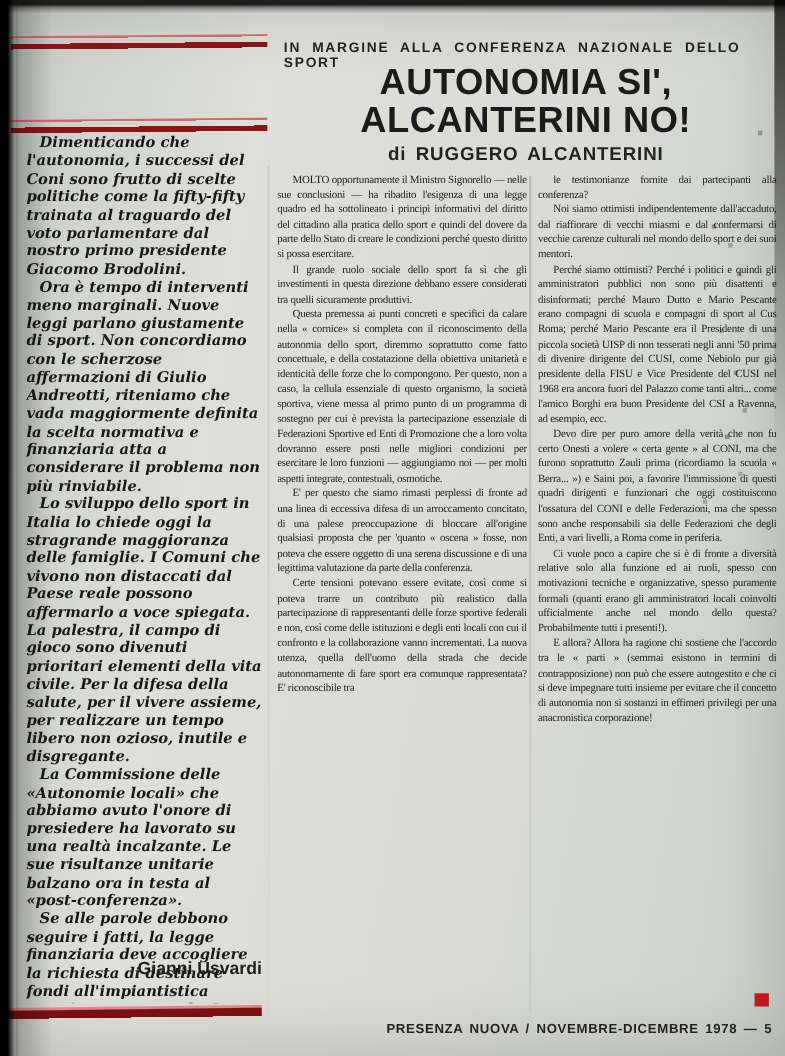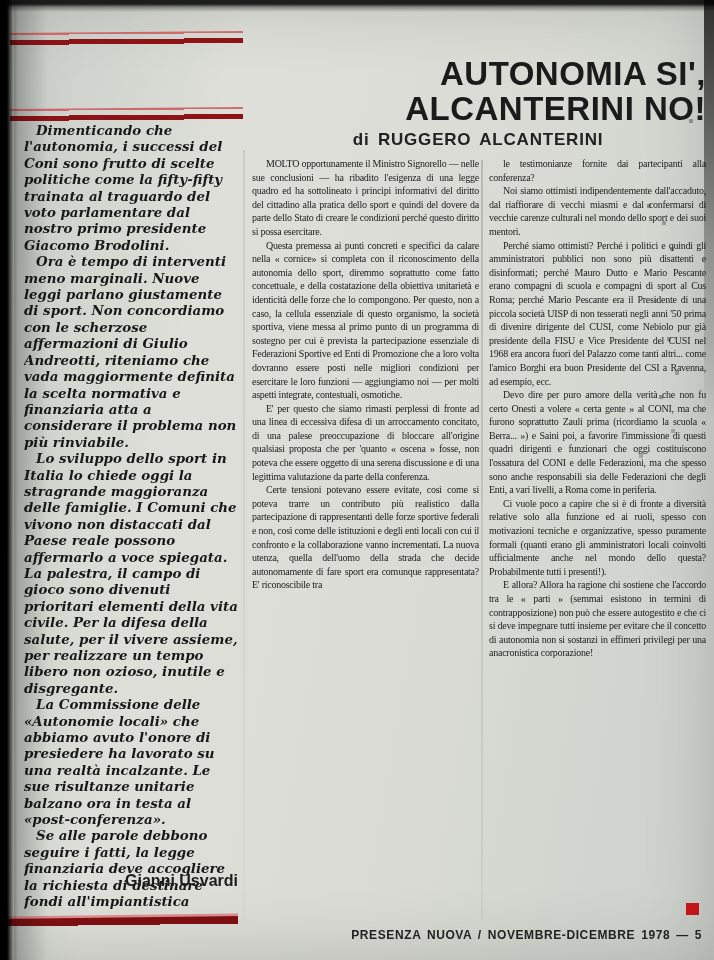--- a/index.html
+++ b/index.html
@@ -25,21 +25,21 @@
         640px 455px 0 1px rgba(55,55,48,.3),690px 120px 0 1px rgba(55,55,48,.4);}
   
   .redrule{position:absolute;height:13px;transform:rotate(-0.5deg);
         background:linear-gradient(to bottom,#cf6a6c 0 2px,transparent 2px 7px,#8c1316 7px 12px,transparent 12px);}
   .redrule.bottom{transform:rotate(-0.7deg);
         background:linear-gradient(to bottom,#d98b8b 0 2px,#7d0f12 3px 10px,transparent 10px);}
   
   .kicker{position:absolute;left:258px;top:36px;width:440px;
         font-family:"Liberation Sans",sans-serif;font-weight:bold;font-size:12.5px;
         letter-spacing:1.6px;word-spacing:5px;color:#232323;}
-  .title{position:absolute;left:250px;top:56px;width:456px;text-align:right;
+  .title{position:absolute;left:250px;top:56px;width:456px;text-align:center;
         font-family:"Liberation Sans",sans-serif;font-weight:bold;font-size:33px;
         line-height:35px;letter-spacing:.5px;color:#1b1b1b;}
   .byline{position:absolute;left:250px;top:130px;width:456px;text-align:center;
         font-family:"Liberation Sans",sans-serif;font-weight:bold;font-size:17px;
         letter-spacing:.8px;word-spacing:3px;color:#222;}
   
   .editorial{position:absolute;left:24px;top:122px;width:214px;height:790px;overflow:hidden;
         font-style:italic;font-weight:600;font-size:13.4px;line-height:16.4px;color:#181818;}
   .editorial p{margin:0;text-indent:12px;}
   .signature{position:absolute;left:24px;top:872px;width:214px;text-align:right;
@@ -58,35 +58,37 @@
 </style>
 </head>
 <body>
 
 <div id="scan">
 
   <div class="redrule" style="left:10px;top:32px;width:233px;"></div>
   <div class="redrule" style="left:10px;top:108px;width:233px;"></div>
   <div class="redrule bottom" style="left:0;top:915px;width:238px;"></div>
 
+  <div class="kicker">IN MARGINE ALLA CONFERENZA NAZIONALE DELLO SPORT</div>
   <div class="title"><span>AUTONOMIA SI',</span><br><span>ALCANTERINI NO!</span></div>
   <div class="byline">di RUGGERO ALCANTERINI</div>
 
   <div class="editorial">
     <p>Dimenticando che l'autonomia, i successi del Coni sono frutto di scelte politiche come la fifty-fifty trainata al traguardo del voto parlamentare dal nostro primo presidente Giacomo Brodolini.</p>
     <p>Ora è tempo di interventi meno marginali. Nuove leggi parlano giustamente di sport. Non concordiamo con le scherzose affermazioni di Giulio Andreotti, riteniamo che vada maggiormente definita la scelta normativa e finanziaria atta a considerare il problema non più rinviabile.</p>
     <p>Lo sviluppo dello sport in Italia lo chiede oggi la stragrande maggioranza delle famiglie. I Comuni che vivono non distaccati dal Paese reale possono affermarlo a voce spiegata. La palestra, il campo di gioco sono divenuti prioritari elementi della vita civile. Per la difesa della salute, per il vivere assieme, per realizzare un tempo libero non ozioso, inutile e disgregante.</p>
     <p>La Commissione delle «Autonomie locali» che abbiamo avuto l'onore di presiedere ha lavorato su una realtà incalzante. Le sue risultanze unitarie balzano ora in testa al «post-conferenza».</p>
     <p>Se alle parole debbono seguire i fatti, la legge finanziaria deve accogliere la richiesta di destinare fondi all'impiantistica sportiva attraverso la Cassa Depositi e Prestiti, con il trasferimento di tributi statali raccolti con il Totocalcio con la possibilità concreta di favorire manutenzione e utilizzo totale di tutti gli impianti sportivi esistenti.</p>
 
   </div>
   <div class="signature">Gianni Usvardi</div>
 
   <div class="col col1">
     <p>MOLTO opportunamente il Ministro Signorello — nelle sue conclusioni — ha ribadito l'esigenza di una legge quadro ed ha sottolineato i principi informativi del diritto del cittadino alla pratica dello sport e quindi del dovere da parte dello Stato di creare le condizioni perché questo diritto si possa esercitare.</p>
+    <p>Il grande ruolo sociale dello sport fa sì che gli investimenti in questa direzione debbano essere considerati tra quelli sicuramente produttivi.</p>
     <p>Questa premessa ai punti concreti e specifici da calare nella « cornice» si completa con il riconoscimento della autonomia dello sport, diremmo soprattutto come fatto concettuale, e della costatazione della obiettiva unitarietà e identicità delle forze che lo compongono. Per questo, non a caso, la cellula essenziale di questo organismo, la società sportiva, viene messa al primo punto di un programma di sostegno per cui è prevista la partecipazione essenziale di Federazioni Sportive ed Enti di Promozione che a loro volta dovranno essere posti nelle migliori condizioni per esercitare le loro funzioni — aggiungiamo noi — per molti aspetti integrate, contestuali, osmotiche.</p>
     <p>E' per questo che siamo rimasti perplessi di fronte ad una linea di eccessiva difesa di un arroccamento concitato, di una palese preoccupazione di bloccare all'origine qualsiasi proposta che per 'quanto « oscena » fosse, non poteva che essere oggetto di una serena discussione e di una legittima valutazione da parte della conferenza.</p>
     <p>Certe tensioni potevano essere evitate, così come si poteva trarre un contributo più realistico dalla partecipazione di rappresentanti delle forze sportive federali e non, così come delle istituzioni e degli enti locali con cui il confronto e la collaborazione vanno incrementati. La nuova utenza, quella dell'uomo della strada che decide autonomamente di fare sport era comunque rappresentata? E' riconoscibile tra</p>
   </div>
   <div class="col col2">
     <p>le testimonianze fornite dai partecipanti alla conferenza?</p>
     <p>Noi siamo ottimisti indipendentemente dall'accaduto, dal riaffiorare di vecchi miasmi e dal confermarsi di vecchie carenze culturali nel mondo dello sport e dei suoi mentori.</p>
     <p>Perché siamo ottimisti? Perché i politici e quindi gli amministratori pubblici non sono più disattenti e disinformati; perché Mauro Dutto e Mario Pescante erano compagni di scuola e compagni di sport al Cus Roma; perché Mario Pescante era il Presidente di una piccola società UISP di non tesserati negli anni '50 prima di divenire dirigente del CUSI, come Nebiolo pur già presidente della FISU e Vice Presidente del CUSI nel 1968 era ancora fuori del Palazzo come tanti altri... come l'amico Borghi era buon Presidente del CSI a Ravenna, ad esempio, ecc.</p>
     <p>Devo dire per puro amore della verità che non fu certo Onesti a volere « certa gente » al CONI, ma che furono soprattutto Zauli prima (ricordiamo la scuola « Berra... ») e Saini poi, a favorire l'immissione di questi quadri dirigenti e funzionari che oggi costituiscono l'ossatura del CONI e delle Federazioni, ma che spesso sono anche responsabili sia delle Federazioni che degli Enti, a vari livelli, a Roma come in periferia.</p>
     <p>Ci vuole poco a capire che si è di fronte a diversità relative solo alla funzione ed ai ruoli, spesso con motivazioni tecniche e organizzative, spesso puramente formali (quanti erano gli amministratori locali coinvolti ufficialmente anche nel mondo dello questa? Probabilmente tutti i presenti!).</p>

